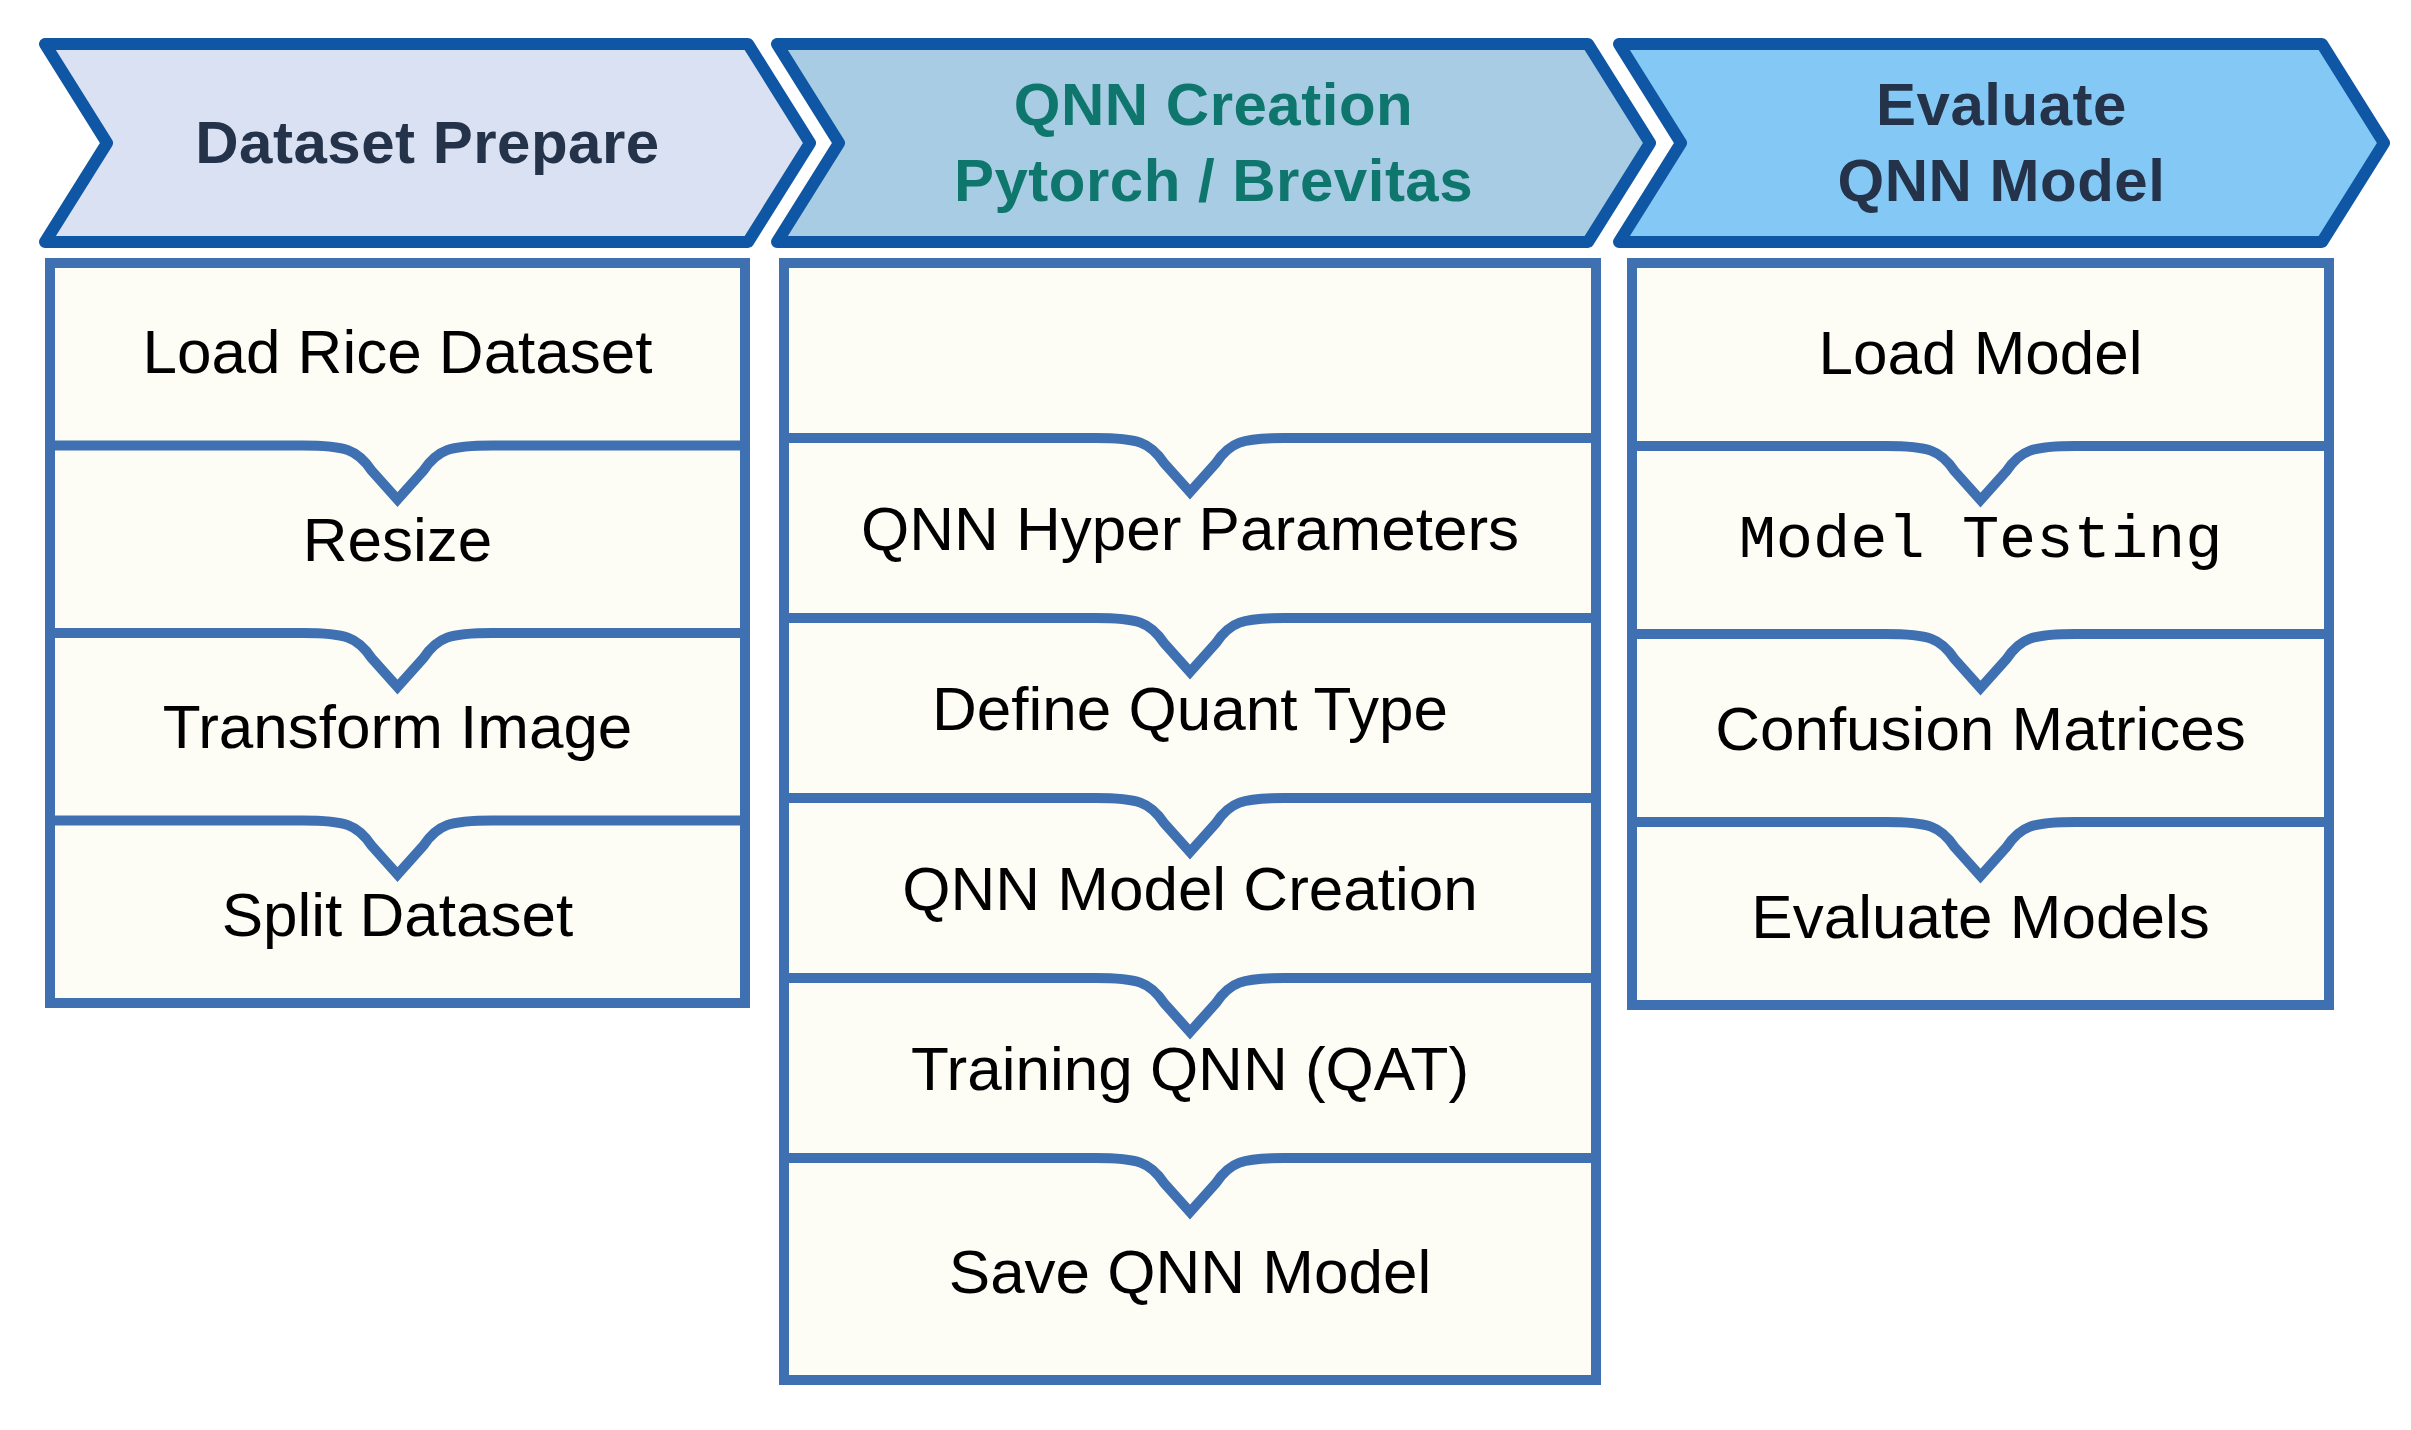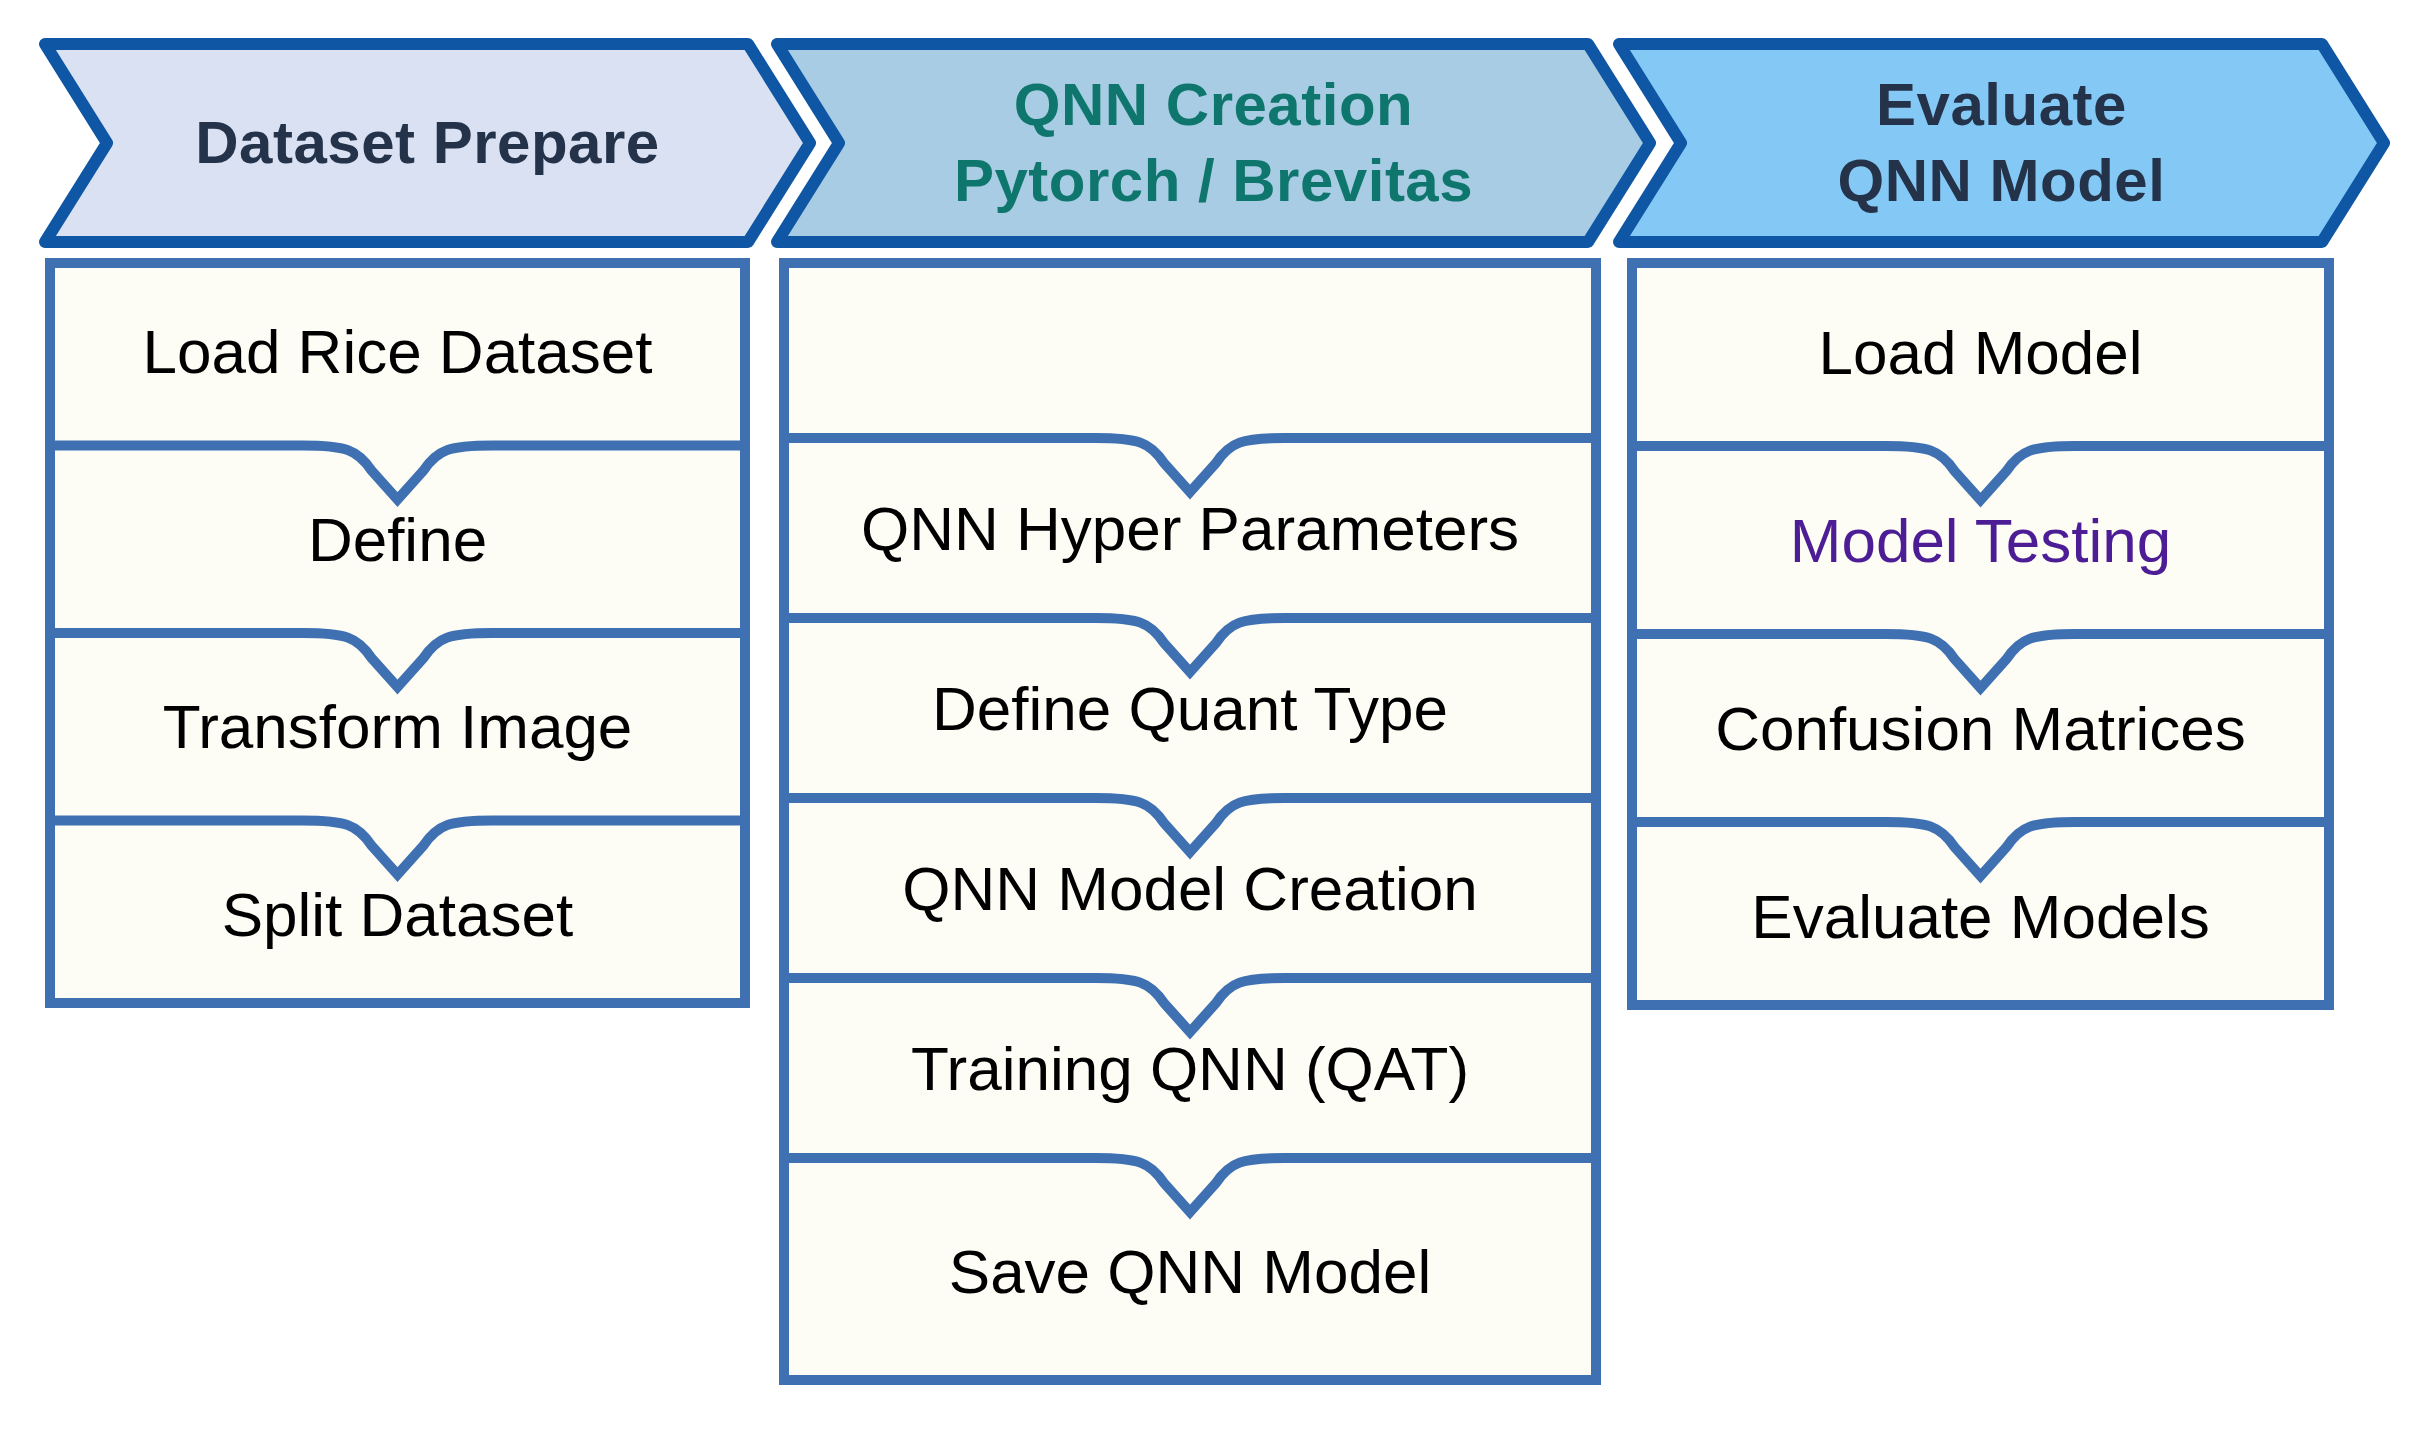--- a/index.html
+++ b/index.html
@@ -40,21 +40,21 @@
     <div class="header-label" style="left: 45px; top: 44px; width: 765px; height: 198px; color: rgb(36, 51, 73);">
       <div>Dataset Prepare</div>
     </div>
     <svg width="705" height="750" viewBox="0 0 705 750" style="left: 45px; top: 258px;">
       <rect x="5" y="5" width="695" height="740" fill="#fdfdf6" stroke="#3e70b2" stroke-width="10"></rect>
       <path d="M 10 187.5 H 257.5 C 300.5 187.5, 312.5 191.5, 326.5 212.5 L 352.5 241.5 L 378.5 212.5 C 392.5 191.5, 404.5 187.5, 447.5 187.5 H 695" fill="none" stroke="#3e70b2" stroke-width="10" stroke-linejoin="miter" stroke-linecap="butt"></path>
       <path d="M 10 375 H 257.5 C 300.5 375, 312.5 379, 326.5 400 L 352.5 429 L 378.5 400 C 392.5 379, 404.5 375, 447.5 375 H 695" fill="none" stroke="#3e70b2" stroke-width="10" stroke-linejoin="miter" stroke-linecap="butt"></path>
       <path d="M 10 562.5 H 257.5 C 300.5 562.5, 312.5 566.5, 326.5 587.5 L 352.5 616.5 L 378.5 587.5 C 392.5 566.5, 404.5 562.5, 447.5 562.5 H 695" fill="none" stroke="#3e70b2" stroke-width="10" stroke-linejoin="miter" stroke-linecap="butt"></path>
     </svg>
     <div class="step-label" style="left: 55px; width: 685px; top: 258px; height: 187.5px; color: rgb(0, 0, 0);">Load Rice Dataset</div>
-    <div class="step-label" style="left: 55px; width: 685px; top: 445.5px; height: 187.5px; color: rgb(0, 0, 0);">Define</div>
+    <div class="step-label" style="left: 55px; width: 685px; top: 445.5px; height: 187.5px; color: rgb(0, 0, 0);">Resize</div>
     <div class="step-label" style="left: 55px; width: 685px; top: 633px; height: 187.5px; color: rgb(0, 0, 0);">Transform Image</div>
     <div class="step-label" style="left: 55px; width: 685px; top: 820.5px; height: 187.5px; color: rgb(0, 0, 0);">Split Dataset</div>
     <svg width="887" height="212" viewBox="0 0 887 212" style="left: 770px; top: 37px;">
       <polygon points="7,7 818,7 880,106 818,205 7,205 69,106" fill="#a7cce3" stroke="#0f57a5" stroke-width="12" stroke-linejoin="round"></polygon>
     </svg>
     <div class="header-label" style="left: 777px; top: 44px; width: 873px; height: 198px; color: #0f766e;">
       <div>QNN Creation</div>
       <div>Pytorch / Brevitas</div>
     </div>
     <svg width="822" height="1127" viewBox="0 0 822 1127" style="left: 779px; top: 258px;">
@@ -77,16 +77,16 @@
       <div>Evaluate</div>
       <div>QNN Model</div>
     </div>
     <svg width="707" height="752" viewBox="0 0 707 752" style="left: 1627px; top: 258px;">
       <rect x="5" y="5" width="697" height="742" fill="#fdfdf6" stroke="#3e70b2" stroke-width="10"></rect>
       <path d="M 10 188 H 258.5 C 301.5 188, 313.5 192, 327.5 213 L 353.5 242 L 379.5 213 C 393.5 192, 405.5 188, 448.5 188 H 697" fill="none" stroke="#3e70b2" stroke-width="10" stroke-linejoin="miter" stroke-linecap="butt"></path>
       <path d="M 10 376 H 258.5 C 301.5 376, 313.5 380, 327.5 401 L 353.5 430 L 379.5 401 C 393.5 380, 405.5 376, 448.5 376 H 697" fill="none" stroke="#3e70b2" stroke-width="10" stroke-linejoin="miter" stroke-linecap="butt"></path>
       <path d="M 10 564 H 258.5 C 301.5 564, 313.5 568, 327.5 589 L 353.5 618 L 379.5 589 C 393.5 568, 405.5 564, 448.5 564 H 697" fill="none" stroke="#3e70b2" stroke-width="10" stroke-linejoin="miter" stroke-linecap="butt"></path>
     </svg>
     <div class="step-label" style="left: 1637px; width: 687px; top: 258px; height: 188px; color: rgb(0, 0, 0);">Load Model</div>
-    <div class="step-label" style="left: 1637px; width: 687px; top: 446px; height: 188px; color: #4c1d95;">Model Testing</div>
+    <div class="step-label" style="left: 1637px; width: 687px; top: 446px; height: 188px; color: #000000; font-family: Liberation Mono, monospace;">Model Testing</div>
     <div class="step-label" style="left: 1637px; width: 687px; top: 634px; height: 188px; color: rgb(0, 0, 0);">Confusion Matrices</div>
     <div class="step-label" style="left: 1637px; width: 687px; top: 822px; height: 188px; color: rgb(0, 0, 0);">Evaluate Models</div>
   </div>
 
 </body></html>

